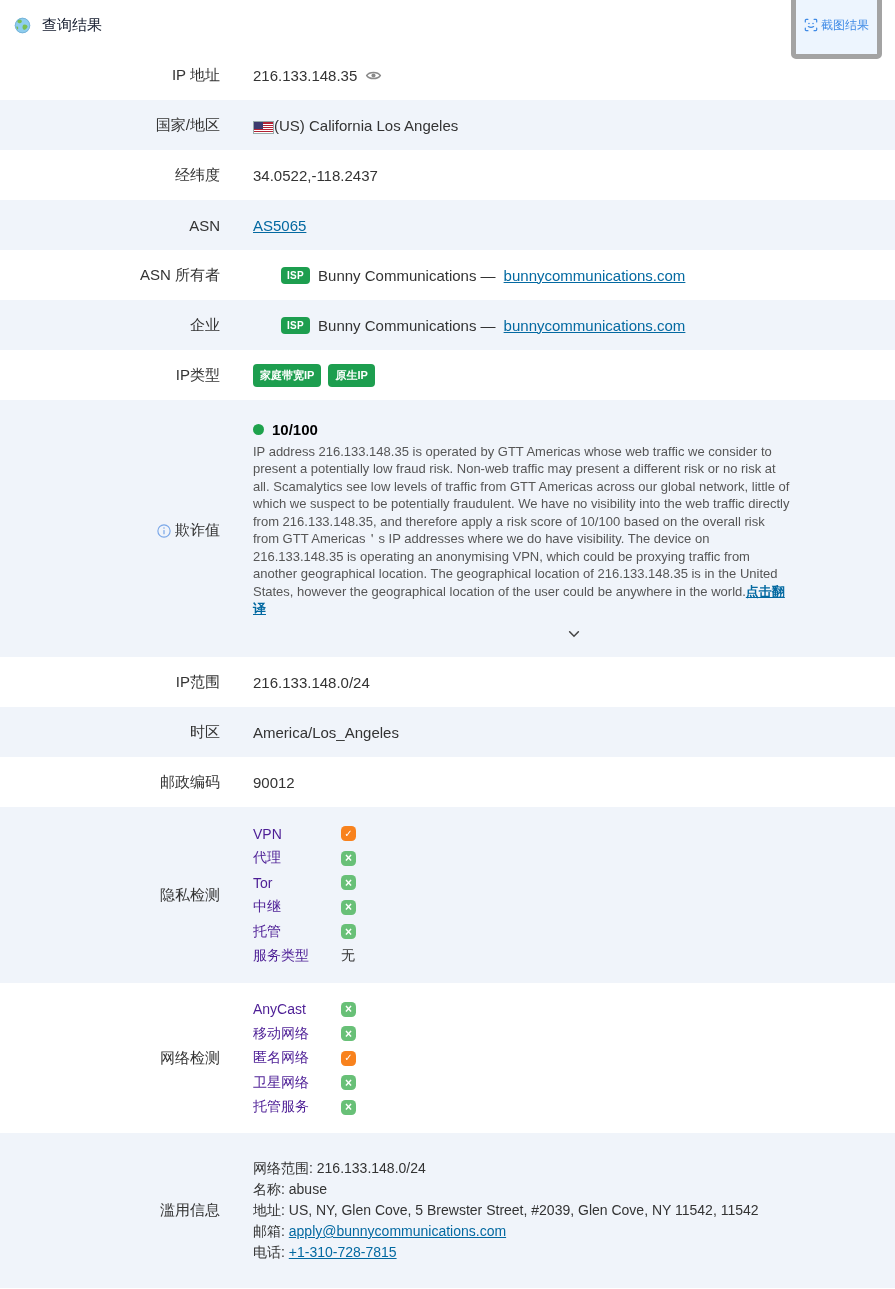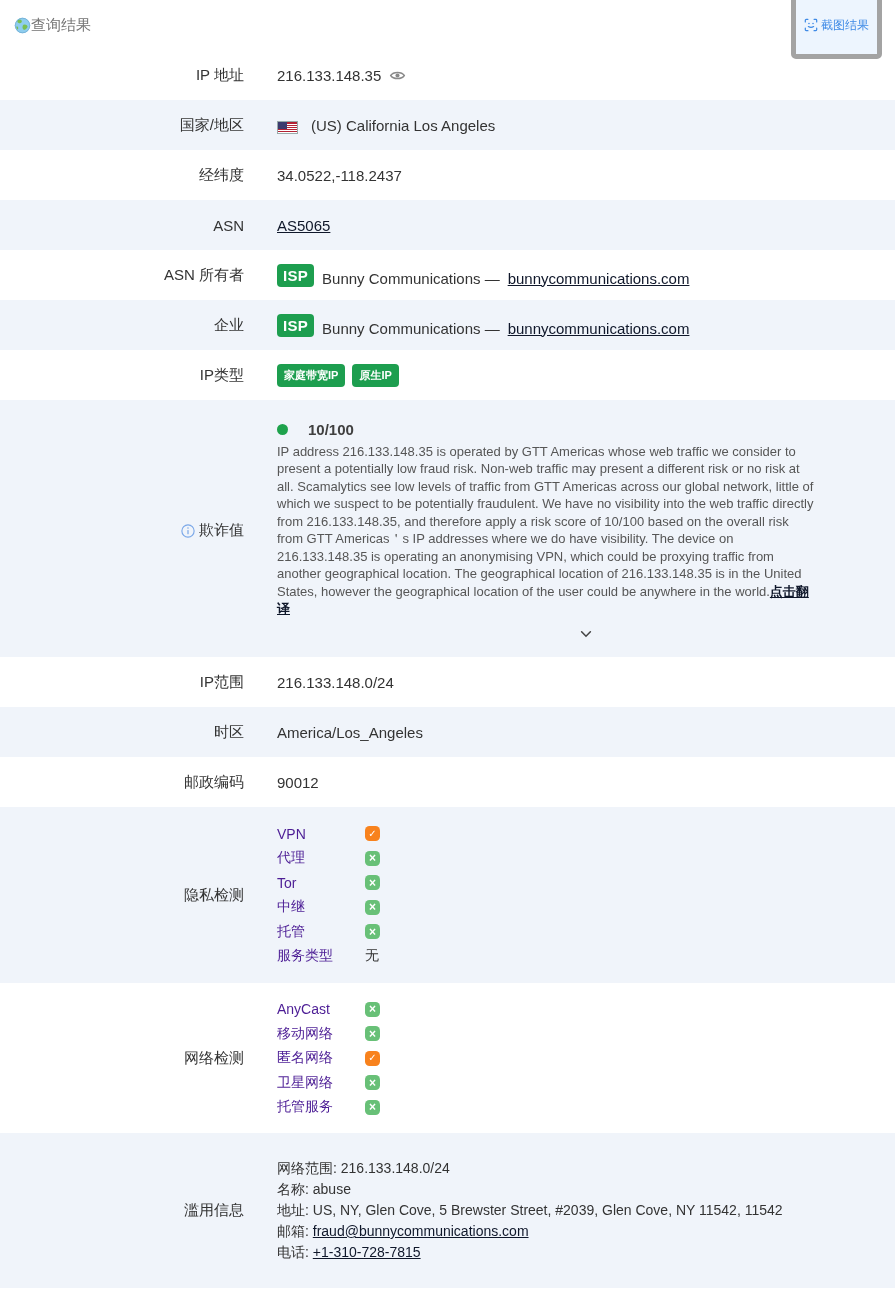--- a/index.html
+++ b/index.html
@@ -3,52 +3,52 @@
 <meta charset="utf-8">
 <style>
   html,body{margin:0;padding:0;background:#fff;}
   body{
     width:895px;height:1289px;
     font-family:"Liberation Sans","DejaVu Sans",sans-serif;
     color:#333;font-size:15px;position:relative;overflow:hidden;
   }
   
   .hdr{height:50px;display:flex;align-items:center;padding:0 13px 0 14px;box-sizing:border-box;justify-content:space-between;}
-  .hdr-title{display:flex;align-items:center;gap:0;font-size:15px;font-weight:500;color:#737373;}
+  .hdr-title{display:flex;align-items:center;gap:11px;font-size:15px;font-weight:500;color:#0f172a;}
   .globe{width:17px;height:17px;display:inline-block;}
   .shot-btn{
     display:inline-flex;align-items:center;gap:3px;
     border:5px solid #a3a3a3;background:#edf5fe;color:#3e8ae6;
     font-size:12px;padding:20px 8px;border-radius:5px;cursor:pointer;
     font-family:inherit;
   }
   .shot-btn svg{width:14px;height:14px;}
   
   .row{display:flex;align-items:center;box-sizing:border-box;}
   .row.alt{background:#f0f4fa;}
   .row.h50{height:50px;}
-  .lbl{width:220px;flex:0 0 220px;text-align:right;color:#333;display:flex;justify-content:flex-end;align-items:center;gap:4px;padding-left:24px;}
+  .lbl{width:220px;flex:0 0 220px;text-align:right;color:#333;display:flex;justify-content:flex-end;align-items:center;gap:4px;}
   .val{flex:1;padding-left:33px;display:flex;align-items:flex-end;gap:8px;min-width:0;}
   .val.block{display:block;}
-  a.text-link{color:#0f172a;text-decoration:underline;}
+  a.text-link{color:#0369a1;text-decoration:underline;}
   a.text-link:empty{display:none;}
   
   .usflag{width:21px;height:13px;display:inline-block;position:relative;flex:0 0 auto;
     background:repeating-linear-gradient(#b22234 0 1px,#b22234 1px 2px,#fff 2px 3px,#b22234 3px 4px,#fff 4px 5px,#b22234 5px 6px,#fff 6px 7px,#b22234 7px 8px,#fff 8px 9px,#b22234 9px 10px,#fff 10px 11px,#b22234 11px 12px,#b22234 12px 13px);
     border:0.5px solid #9aa;box-sizing:border-box;}
   .usflag::before{content:"";position:absolute;left:0;top:0;width:9px;height:7px;background:#3c3b6e;}
   
   .badge{background:#1d9e4f;color:#fff;border-radius:4px;font-weight:bold;display:inline-flex;align-items:center;justify-content:center;}
-  .badge.isp{font-size:15px;padding:3px 6px;letter-spacing:.3px;}
+  .badge.isp{font-size:10px;padding:3px 6px;letter-spacing:.3px;margin-left:28px;}
   .badge.tag{font-size:11px;padding:4px 7px;font-weight:600;}
   
   .eye{width:17px;height:17px;cursor:pointer;}
   
   .fraud-row{min-height:257px;padding:12px 0 8px 0;}
-  .score-line{display:flex;align-items:center;gap:20px;color:#404040;font-weight:bold;font-size:15px;margin-bottom:5px;}
+  .score-line{display:flex;align-items:center;gap:8px;color:#000000;font-weight:bold;font-size:15px;margin-bottom:5px;}
   .score-dot{width:11px;height:11px;border-radius:50%;background:#1ea24c;}
   .fraud-text{max-width:537px;font-size:13px;line-height:17.5px;color:#565656;}
   .fraud-text a{font-weight:bold;}
   .expand{display:flex;justify-content:center;margin-top:9px;cursor:pointer;}
   .expand svg{width:14px;height:14px;}
   .info-ic{width:14px;height:14px;flex:0 0 auto;}
   
   .pn-list{display:block;}
   .pn-row{display:flex;align-items:center;height:24.5px;font-size:14px;}
   .pn-name{width:88px;flex:0 0 88px;color:#4c1d95;}
@@ -93,21 +93,21 @@
     <span>216.133.148.35</span>
     <svg class="eye" viewBox="0 0 20 20">
       <path d="M2 10 C5 5.2 15 5.2 18 10 C15 14.8 5 14.8 2 10 Z" fill="none" stroke="#8a8a8a" stroke-width="1.7"></path>
       <circle cx="10" cy="10" r="2.4" fill="#8a8a8a"></circle>
     </svg>
   </div>
 </div>
 
 <div class="row h50 alt">
   <div class="lbl">国家/地区</div>
-  <div class="val" style="gap:13px;">
+  <div class="val" style="gap:0;">
     <span class="usflag"></span>
     <span>(US) California Los Angeles</span>
   </div>
 </div>
 
 <div class="row h50">
   <div class="lbl">经纬度</div>
   <div class="val">
       <span>34.0522,-118.2437</span>
     </div>
@@ -274,19 +274,19 @@
   <div class="val block">
     <div>
 
 
         <div class="abuse-line"><span>网络范围: 216.133.148.0/24</span></div>
 
         <div class="abuse-line"><span>名称: abuse</span></div>
 
         <div class="abuse-line"><span>地址: US, NY, Glen Cove, 5 Brewster Street, #2039, Glen Cove, NY 11542, 11542</span></div>
 
-        <div class="abuse-line"><span>邮箱: </span><a class="text-link" href="#">fraud@bunnycommunications.com</a></div>
+        <div class="abuse-line"><span>邮箱: </span><a class="text-link" href="#">apply@bunnycommunications.com</a></div>
 
         <div class="abuse-line"><span>电话: </span><a class="text-link" href="#">+1-310-728-7815</a></div>
 
     </div>
   </div>
 </div>
 
 </body></html>

